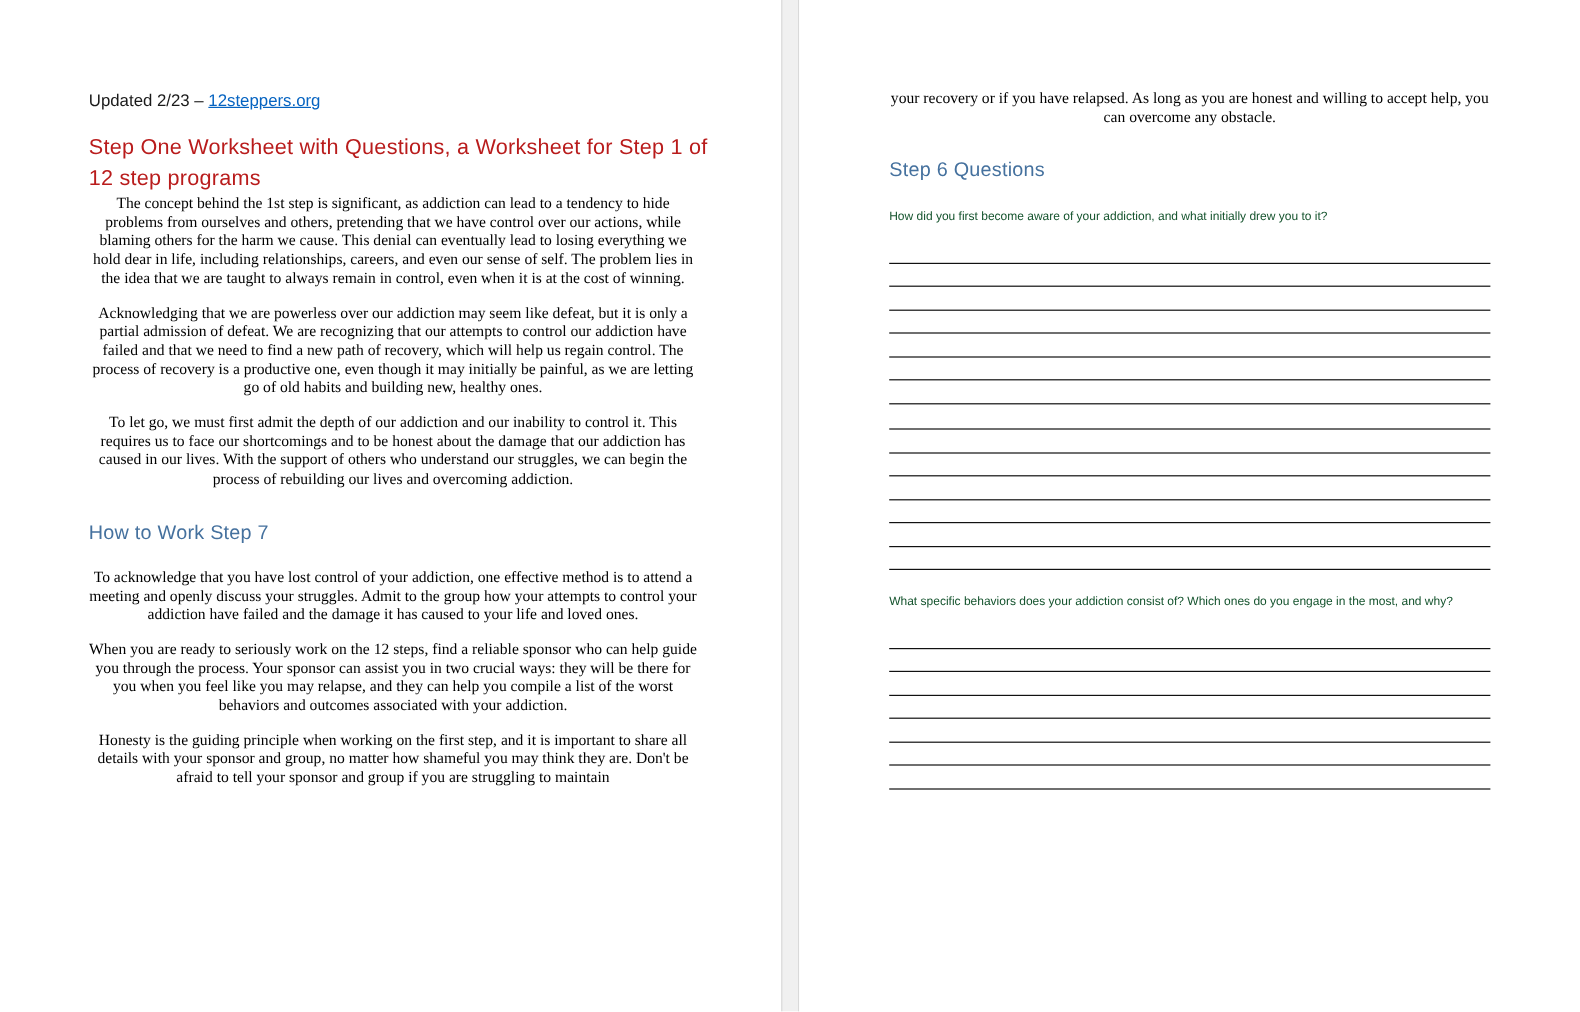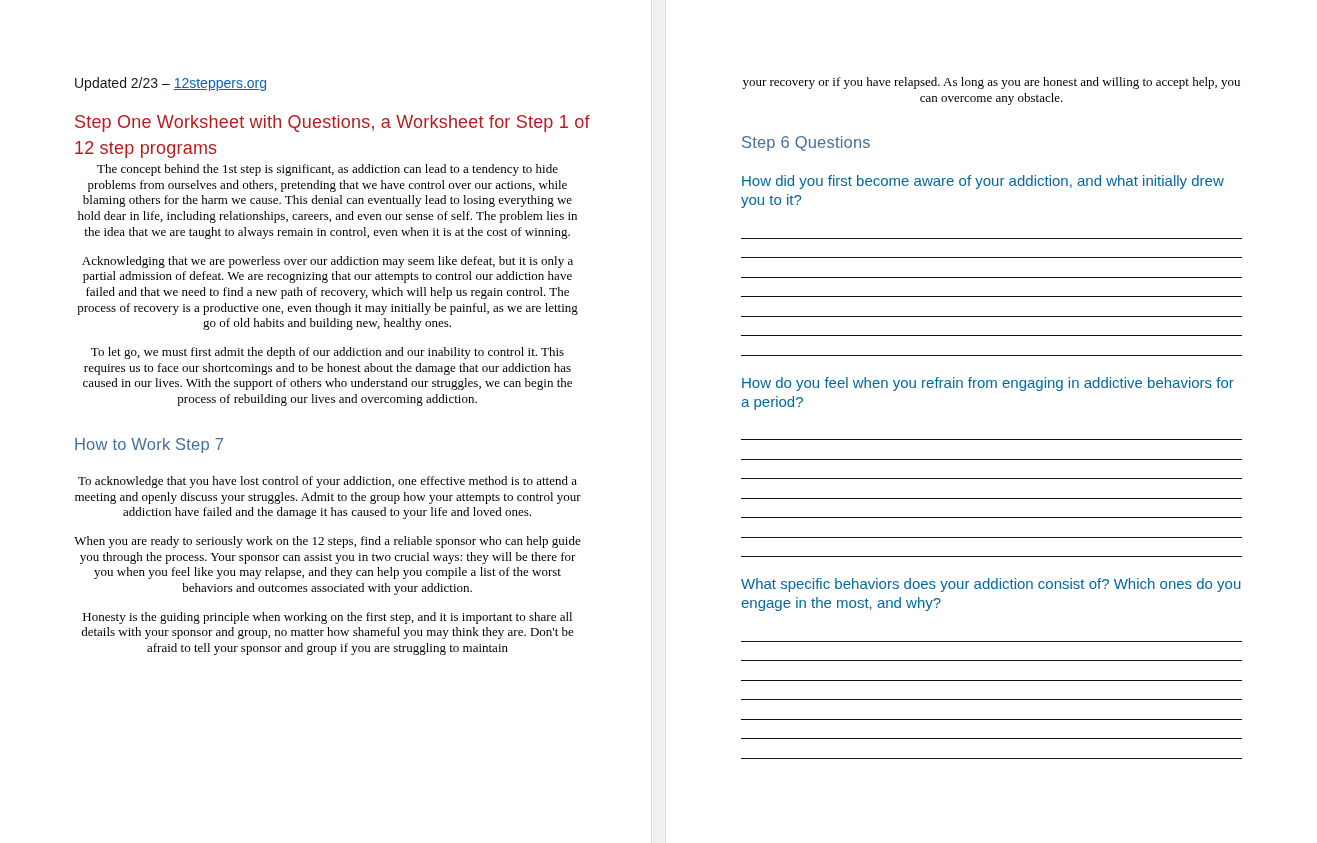--- a/index.html
+++ b/index.html
@@ -21,21 +21,21 @@
                line-height: 26px; color: #b91c1c; letter-spacing: 0.2px; }
 
   h2.section-heading { margin-top: 28px; margin-bottom: 19px; font-size: 16.5px;
                        font-weight: 400; color: #45719e; letter-spacing: 0.2px; }
 
   p.body { font-family: "Liberation Serif", serif; font-size: 13px; line-height: 15.7px;
            color: #000000; margin-bottom: 13px; text-align: center; }
 
   .continuation { margin-top: 74px; }
 
-  p.question { font-size: 15px; line-height: 19px; color: #0369a1;
+  p.question { font-size: 10px; line-height: 19px; color: #14532d;
                margin-top: 17px; margin-bottom: 10px; }
   .q-first { margin-top: 30px; }
 
   .answer-block { margin-bottom: 2px; }
   .answer-line { height: 19.5px; border-bottom: 1.5px solid #111111; }
 </style>
 </head>
 <body>
 
 <div class="canvas">
@@ -68,21 +68,20 @@
     <div class="answer-block">
         <div class="answer-line"></div>
         <div class="answer-line"></div>
         <div class="answer-line"></div>
         <div class="answer-line"></div>
         <div class="answer-line"></div>
         <div class="answer-line"></div>
         <div class="answer-line"></div>
       </div>
 
-    <p class="question">How do you feel when you refrain from engaging in addictive behaviors for a period?</p>
     <div class="answer-block">
         <div class="answer-line"></div>
         <div class="answer-line"></div>
         <div class="answer-line"></div>
         <div class="answer-line"></div>
         <div class="answer-line"></div>
         <div class="answer-line"></div>
         <div class="answer-line"></div>
       </div>
 

